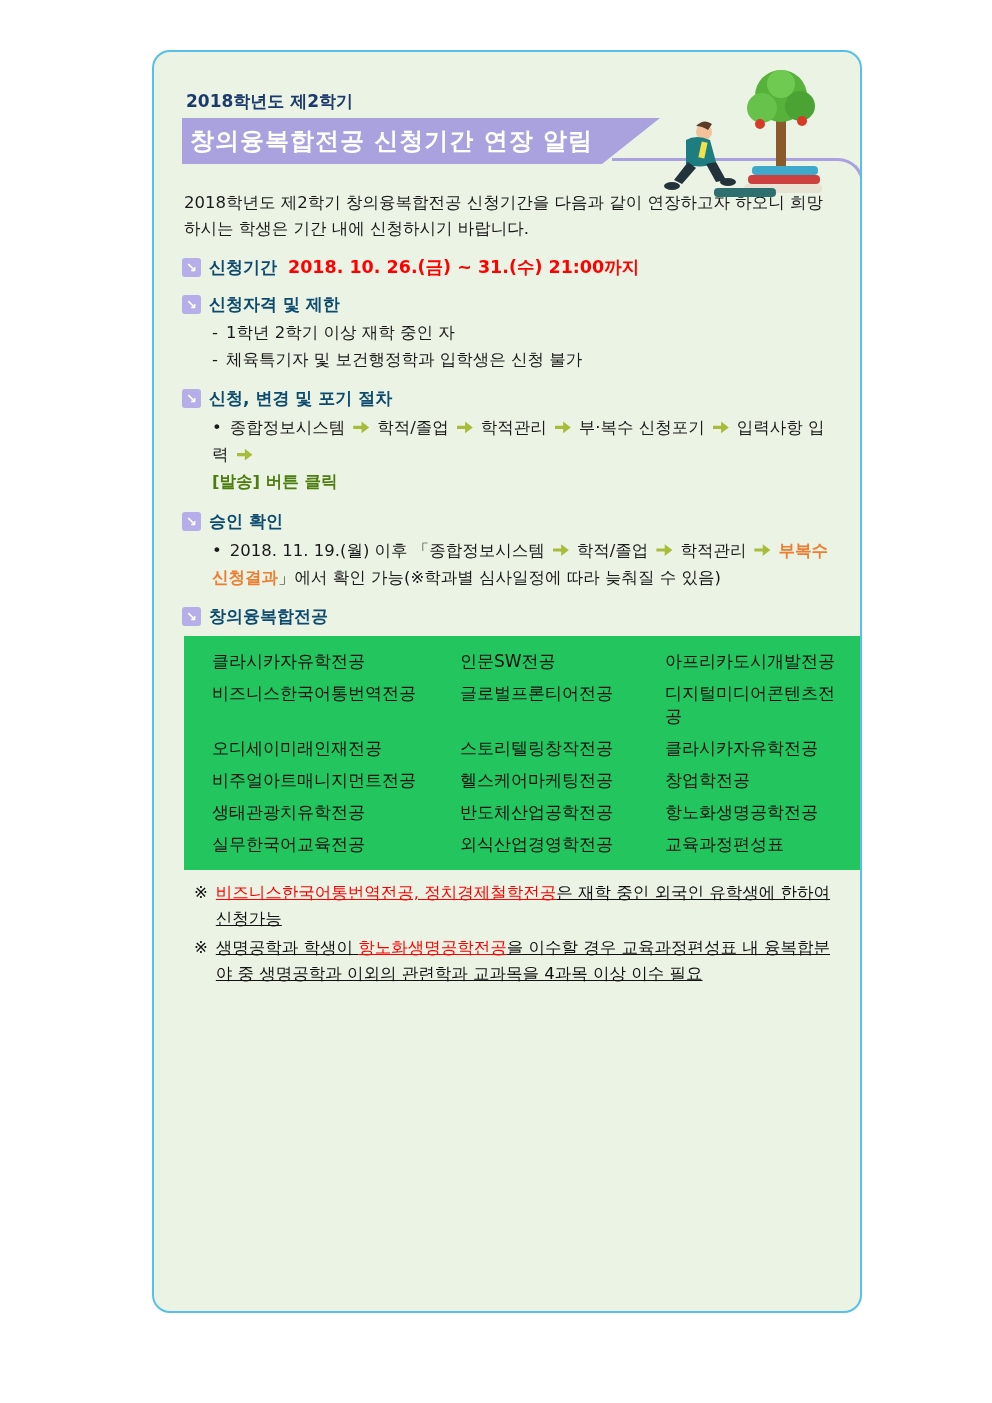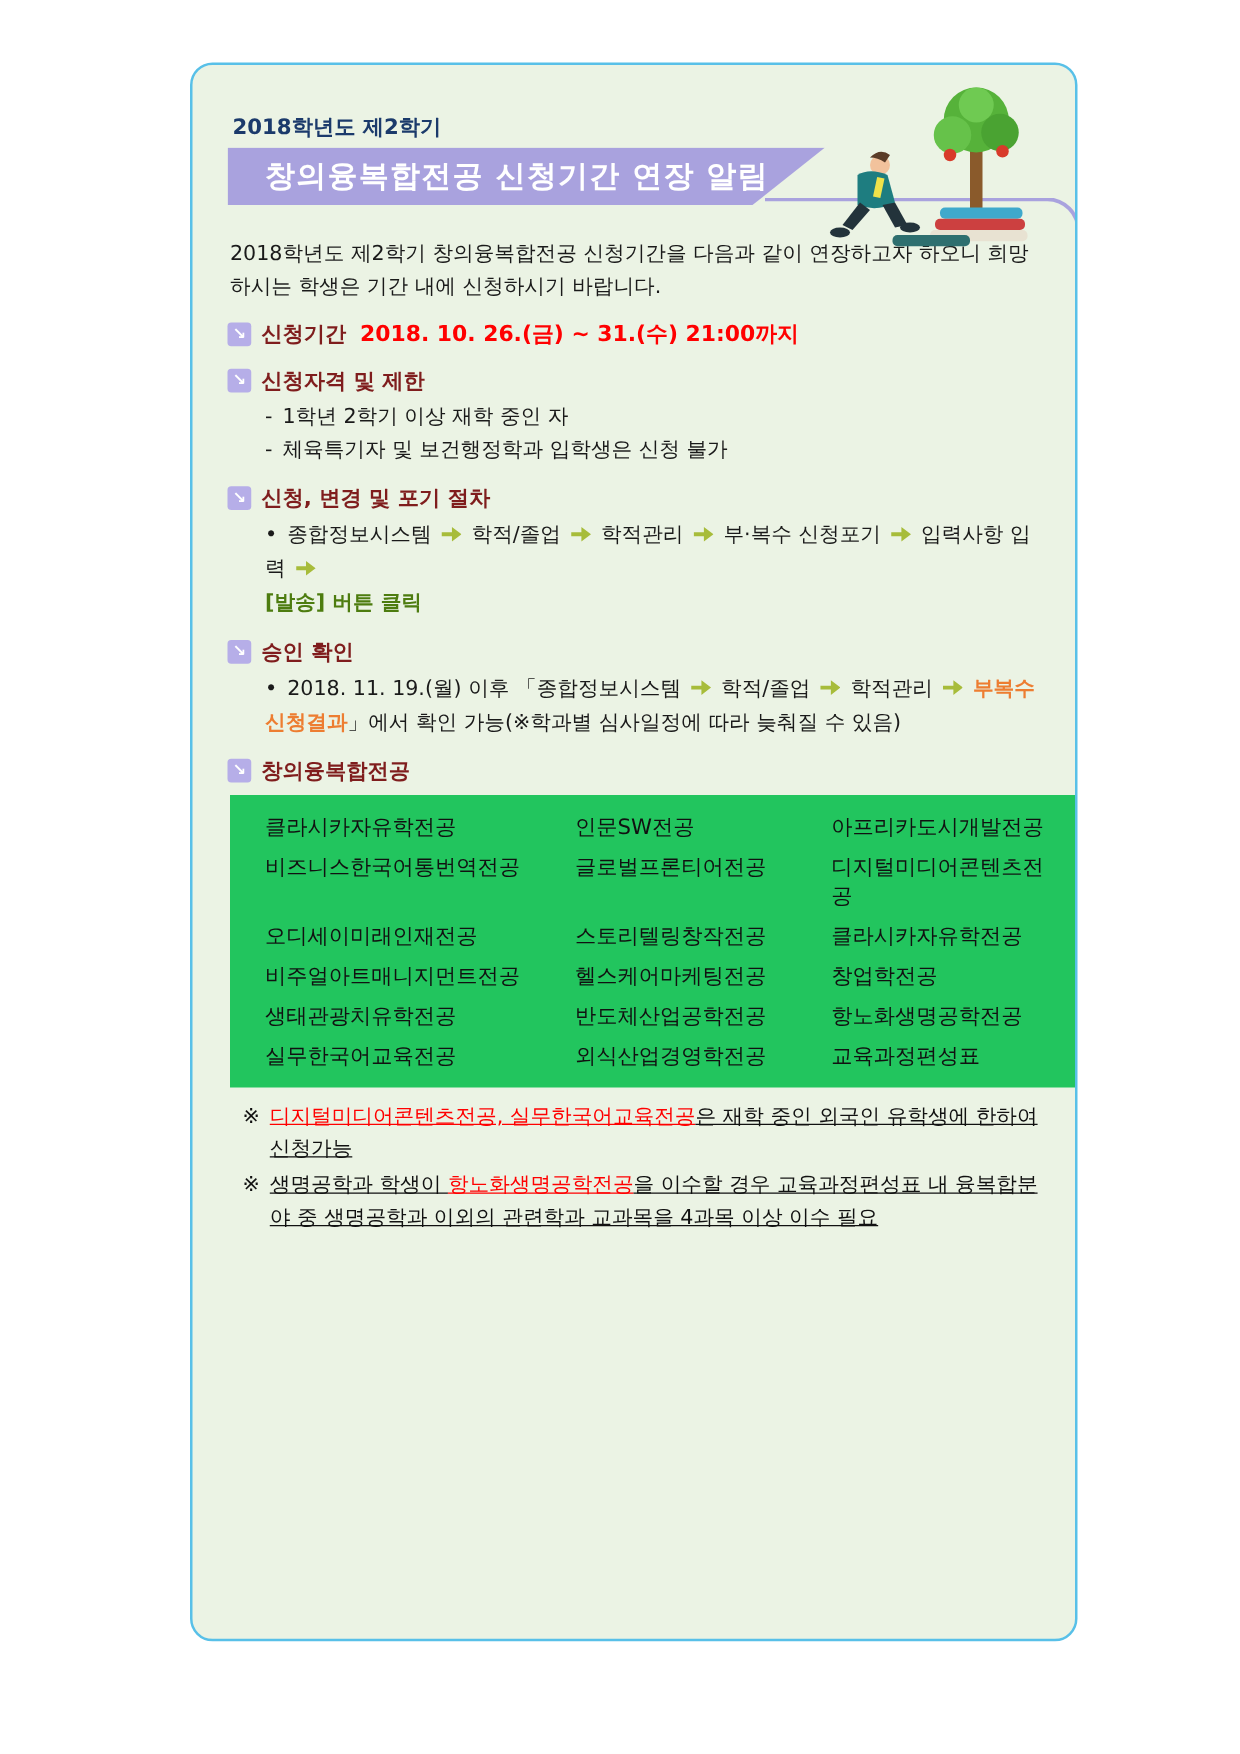--- a/index.html
+++ b/index.html
@@ -21,21 +21,21 @@
     margin: 18px 0 0 4px;
     color: #1b3a6b; font-weight: bold; font-size: 17px;
   }
   .banner-wrap { position: relative; margin-top: 5px; height: 46px; }
   .banner {
     position: absolute; left: 0; top: 0;
     width: 478px; height: 46px;
     background: #a9a2de;
     clip-path: polygon(0 0, 100% 0, calc(100% - 58px) 100%, 0 100%);
     color: #ffffff; font-weight: bold; font-size: 24px;
-    display: flex; align-items: center; padding-left: 30px;
+    display: flex; align-items: center; padding-left: 8px;
     letter-spacing: 1px;
   }
   .swoosh {
     position: absolute; left: 430px; top: 40px;
     width: 252px; height: 30px;
     border-top: 3px solid #a9a2de;
     border-right: 3px solid #a9a2de;
     border-top-right-radius: 26px;
   }
   .illus { position: absolute; right: -6px; top: -52px; width: 190px; height: 132px; }
@@ -45,21 +45,21 @@
 
   .section { margin-top: 14px; }
   .sec-head { display: flex; align-items: center; gap: 8px; }
   .sec-icon {
     width: 19px; height: 19px; border-radius: 3px;
     background: #b6aee8; color: #ffffff;
     font-size: 13px; font-weight: bold;
     display: inline-flex; align-items: center; justify-content: center;
     flex: 0 0 auto;
   }
-  .sec-title { color: #7f1d1d; font-weight: bold; font-size: 17px; }
+  .sec-title { color: #0c4a6e; font-weight: bold; font-size: 17px; }
   .red-strong { color: #ff0000; font-weight: bold; font-size: 17.5px; margin-left: 3px; }
 
   .sub-list { margin: 4px 0 0 30px; font-size: 16.5px; line-height: 1.6; color: #1a1a1a; }
   .dash-item .marker { margin-right: 8px; }
   .bullet-line { margin: 4px 0 0 30px; font-size: 16.5px; line-height: 1.65; color: #1a1a1a; }
   .bullet-line .marker { margin-right: 8px; }
 
   .step-arrow {
     display: inline-block; width: 16px; height: 13px;
     background: #a7bc3a; margin: 0 8px; vertical-align: -1px;
@@ -185,21 +185,21 @@
       <span>항노화생명공학전공</span>
       <span>실무한국어교육전공</span>
       <span>외식산업경영학전공</span>
       <span>교육과정편성표</span>
     </div>
   </div>
 
   <div class="notes">
     <div class="note">
       <span class="marker">※</span>
-      <span><span class="red-u">디지털미디어콘텐츠전공, 실무한국어교육전공</span><span class="u">은 재학 중인 외국인 유학생에 한하여 신청가능</span></span>
+      <span><span class="red-u">비즈니스한국어통번역전공, 정치경제철학전공</span><span class="u">은 재학 중인 외국인 유학생에 한하여 신청가능</span></span>
     </div>
     <div class="note">
       <span class="marker">※</span>
       <span><span class="u">생명공학과 학생이 </span><span class="red-u">항노화생명공학전공</span><span class="u">을 이수할 경우 교육과정편성표 내 융복합분야 중 생명공학과 이외의 관련학과 교과목을 4과목 이상 이수 필요</span></span>
     </div>
   </div>
 
 </div>
 
 </body></html>

